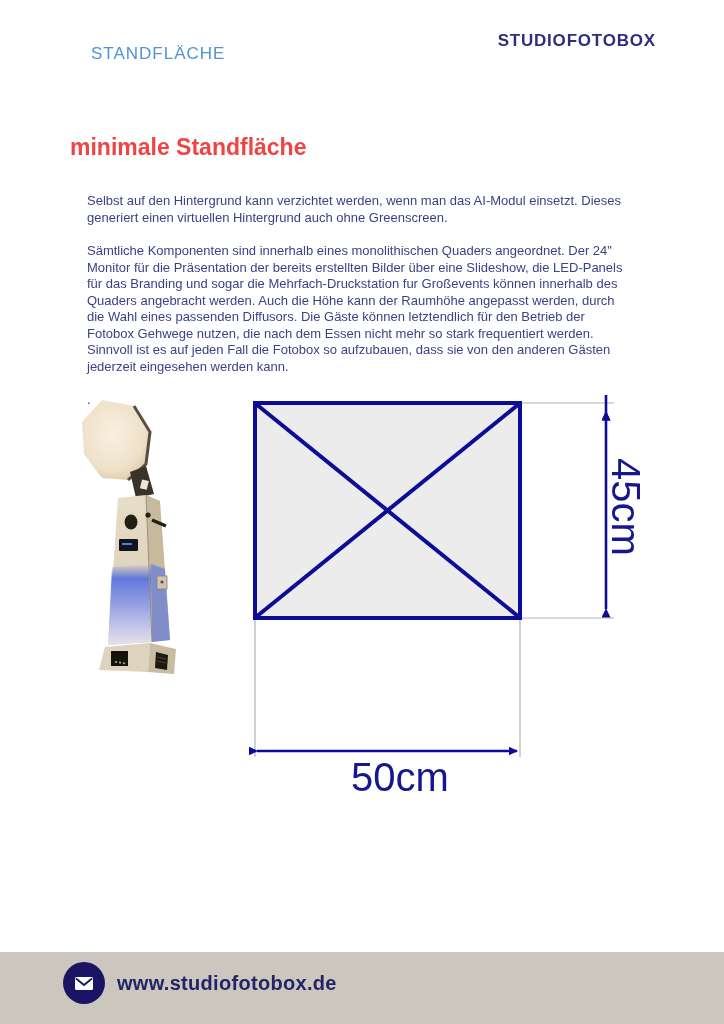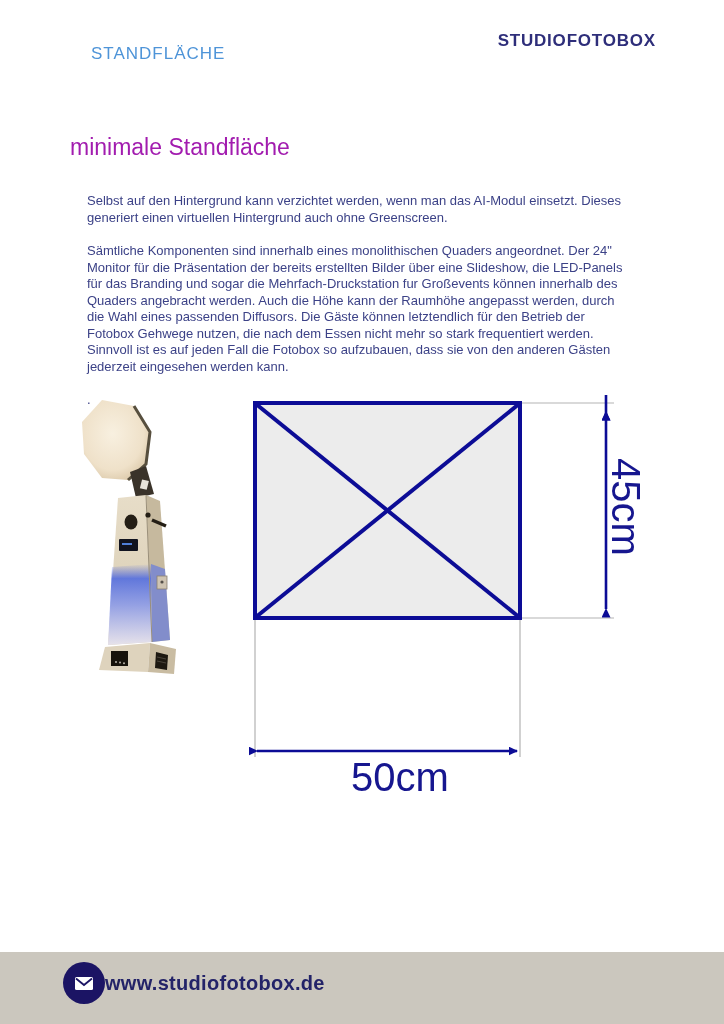--- a/index.html
+++ b/index.html
@@ -17,21 +17,21 @@
     font-size: 17px; letter-spacing: 1px; color: #4e94d8; font-weight: 500; margin-left: 21px;
   }
   .brand {
     position: absolute; right: 68px; top: 31px;
     font-size: 17px; letter-spacing: 0.8px; color: #2e2e7a; font-weight: 700;
   }
 
   
   .page-title {
     position: absolute; left: 70px; top: 134px;
-    font-size: 23px; font-weight: 400; color: #a21caf;
+    font-size: 23px; font-weight: 700; color: #ef4444;
   }
   .body-copy {
     position: absolute; left: 70px; top: 176px; width: 582px;
     font-size: 13px; line-height: 16.5px; color: #3c4287;
   }
   .body-copy p { margin: 17px; }
 
   
   .booth-photo { position: absolute; left: 72px; top: 392px; width: 128px; height: 285px; }
   .floor-plan  { position: absolute; left: 240px; top: 395px; width: 484px; height: 412px; }
@@ -44,21 +44,21 @@
   .contact { position: absolute; display: flex; align-items: center; }
   .contact-website { left: 63px; top: 10px; }
   .contact-phone { left: 441px; top: 12px; }
   .icon-circle {
     border-radius: 50%; background: #1b1464;
     display: flex; align-items: center; justify-content: center; flex: 0 0 auto;
   }
   .icon-circle.mail { width: 42px; height: 42px; }
   .icon-circle.phone { width: 38px; height: 38px; }
   .contact-text {
-    font-weight: bold; color: #232368;
+    margin-left: 12px; font-weight: bold; color: #232368;
   }
   .contact-website .contact-text { font-size: 20px; letter-spacing: 0.3px; }
   .contact-phone .contact-text { font-size: 22px; letter-spacing: 0.5px; }
 </style>
 </head>
 <body>
 
 <div class="page">
 
   <div class="section-label">STANDFLÄCHE</div>

